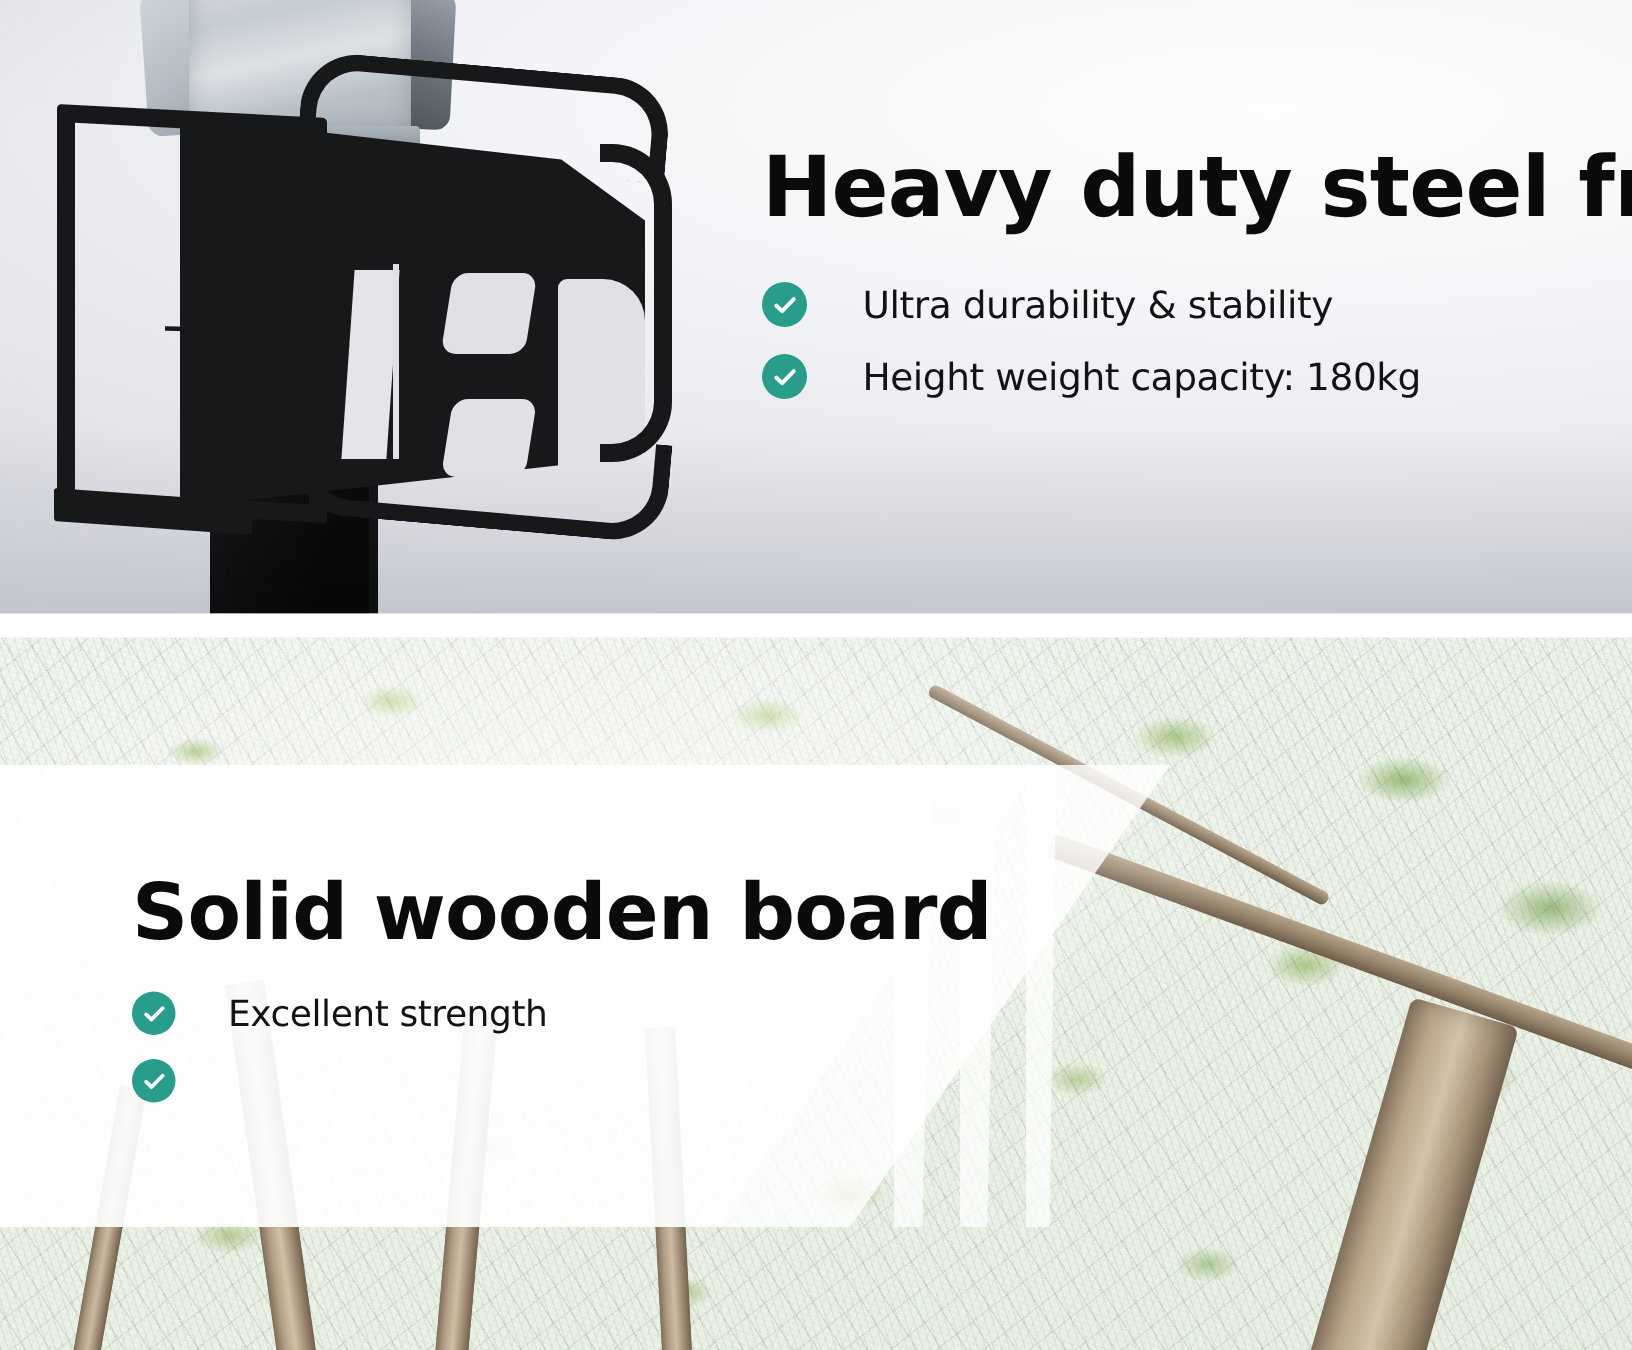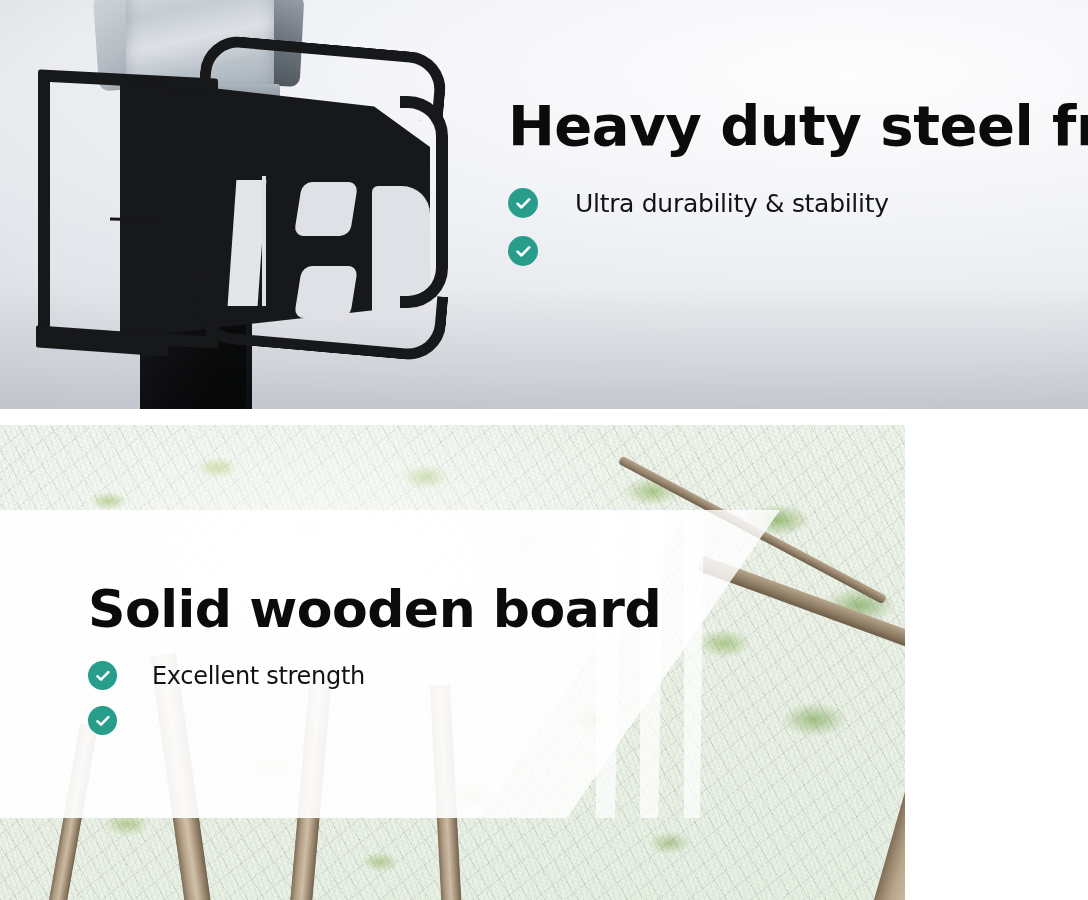--- a/index.html
+++ b/index.html
@@ -245,21 +245,21 @@
     font-weight: 400;
     color: #121315;
     letter-spacing: -0.3px;
     white-space: nowrap;
   }
 
   
   .panel-bottom {
     position: absolute;
     left: 0; top: 425px;
-    width: 905px;
+    width: 1088px;
     height: 475px;
     overflow: hidden;
     background: #eef3ea;
   }
   .forest {
     position: absolute; inset: 0;
     background:
       
       linear-gradient(170deg, #f2f6f2 0%, #eef3ec 40%, #e8f0e6 100%);
   }
@@ -446,20 +446,21 @@
             </svg>
           </span>
           <span class="bullet-text">Ultra durability &amp; stability</span>
         </li>
         <li class="bullet">
           <span class="check">
             <svg width="17" height="17" viewBox="0 0 17 17" aria-hidden="true">
               <path d="M2.6 8.8 L6.4 12.4 L14.2 4.4" fill="none" stroke="#ffffff" stroke-width="2.7" stroke-linecap="round" stroke-linejoin="round"></path>
             </svg>
           </span>
+          <span class="bullet-text">Height weight capacity: 180kg</span>
         </li>
       </ul>
     </div>
   </section>
 
   <section class="panel-bottom">
 
     <div class="forest">
       <div class="canopy"></div>
       <div class="canopy-fine"></div>

